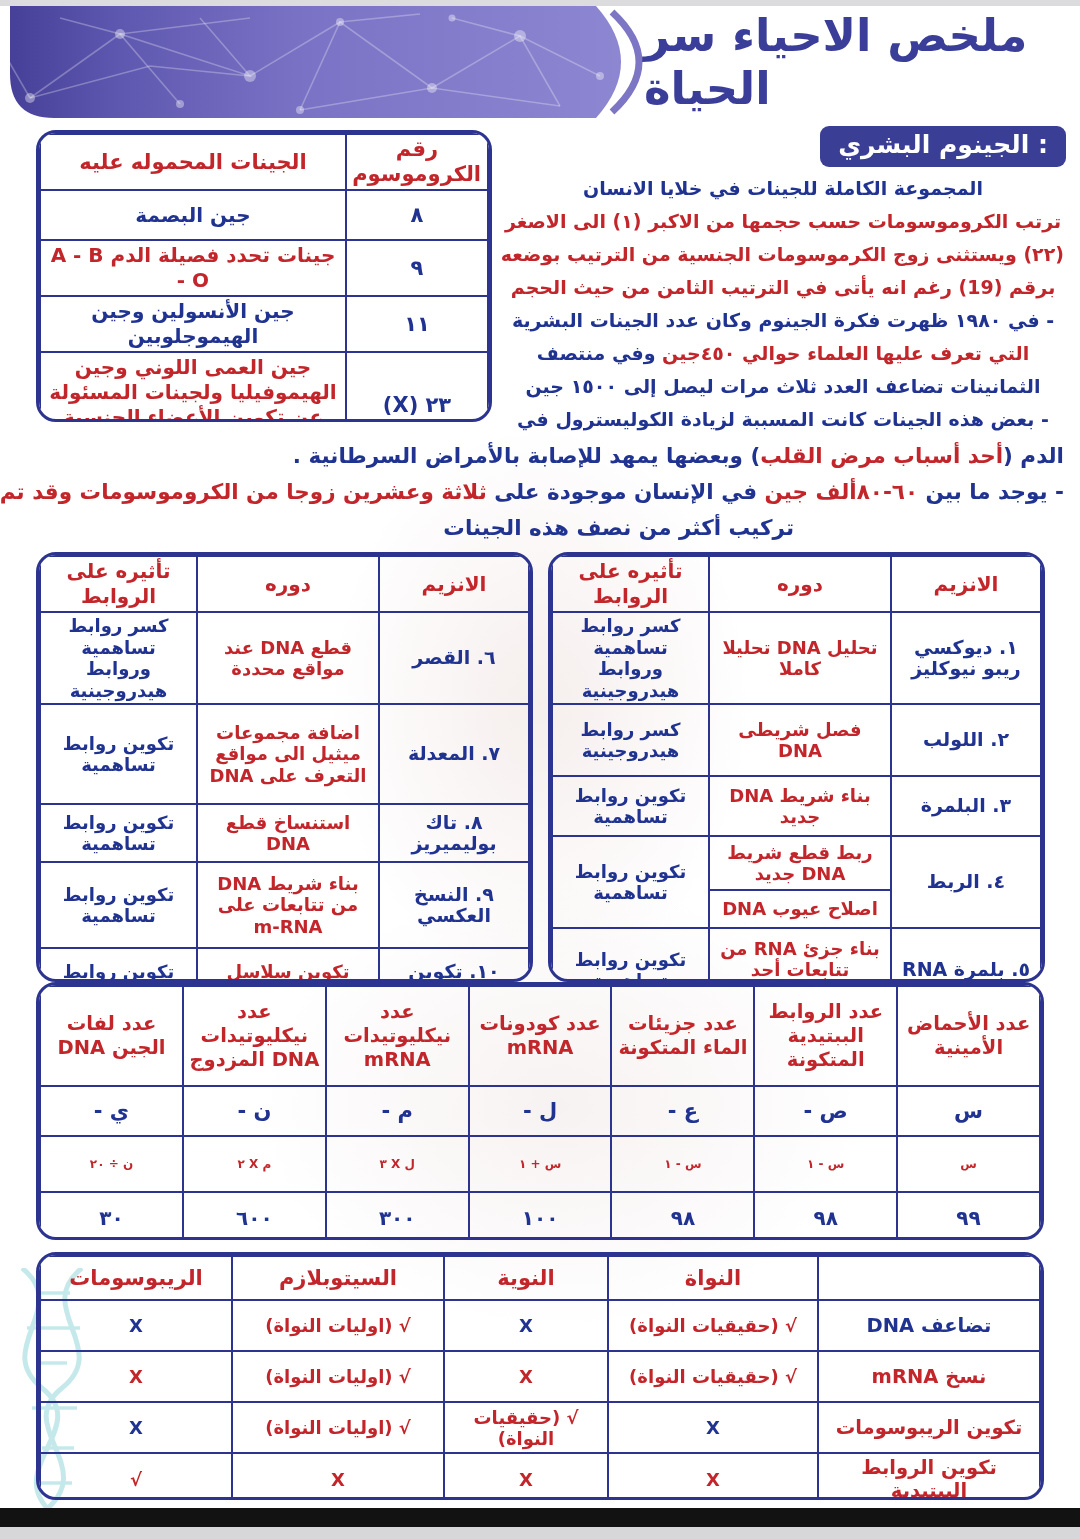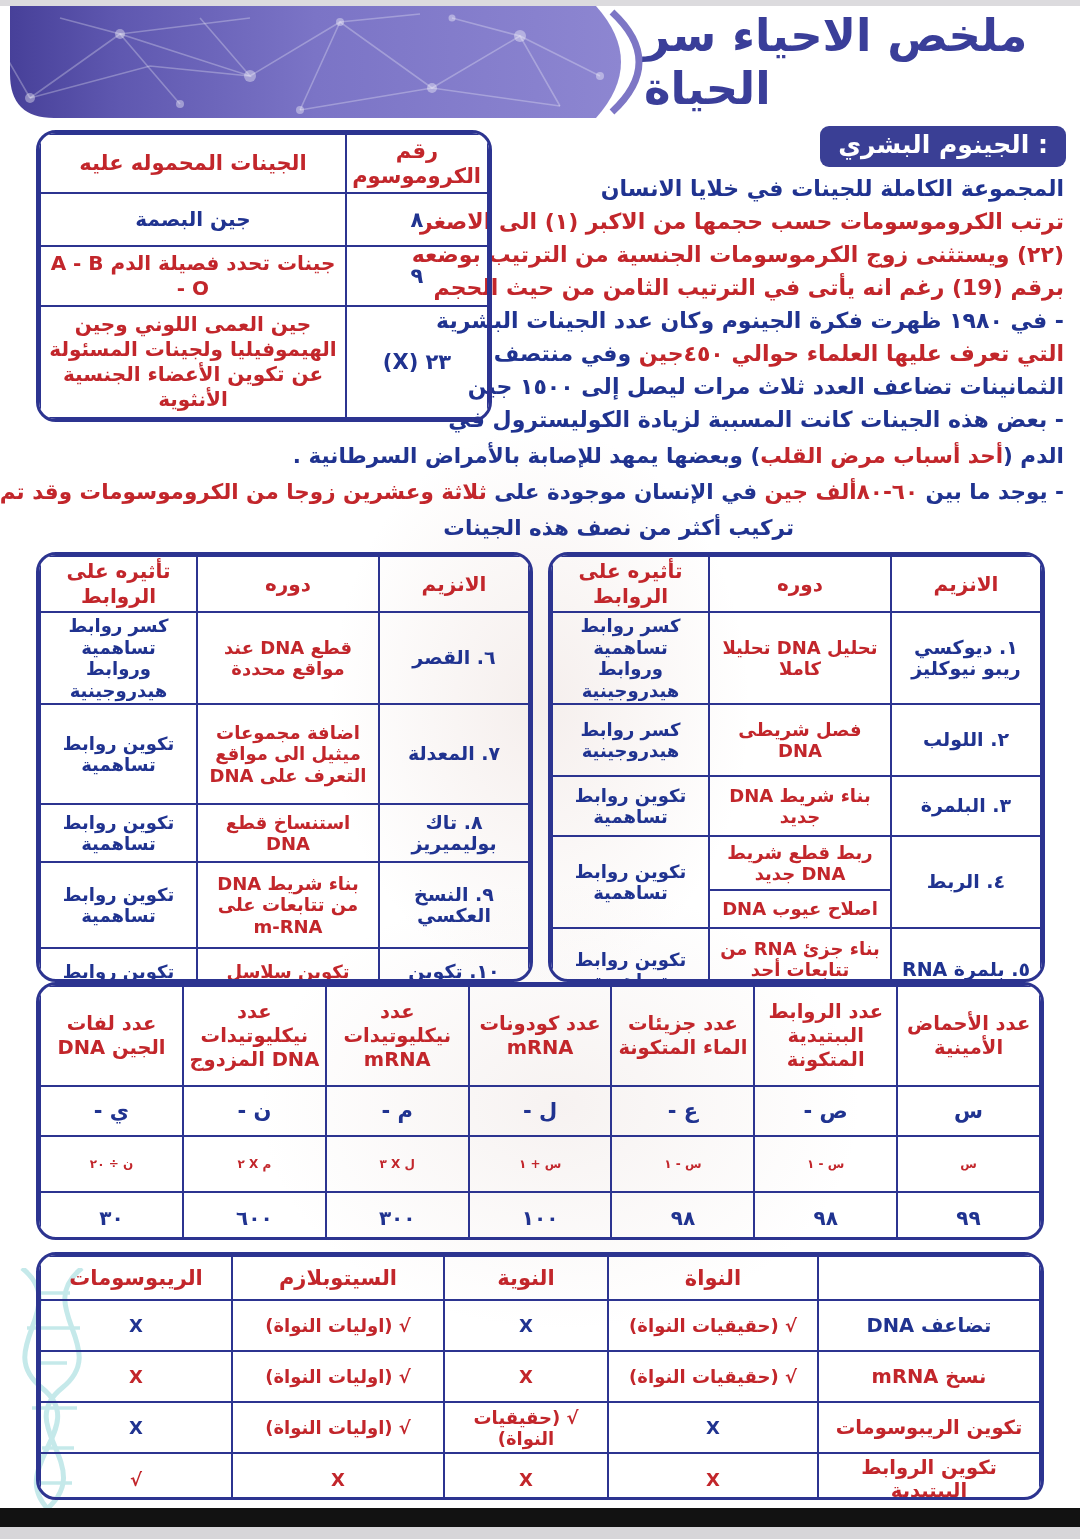--- a/index.html
+++ b/index.html
@@ -35,21 +35,21 @@
     display:flex;align-items:center;justify-content:flex-end;
     font-size:45px;color:var(--title-blue);letter-spacing:-1px;
   }
   
   .badge{
     position:absolute;right:14px;top:120px;background:#3a3f95;color:#fff;
     font-size:25px;padding:4px 18px 8px 18px;border-radius:9px;
   }
   .para{position:absolute;direction:rtl}
   .para-right{right:16px;top:166px;width:562px}
-  .para-right .pline{line-height:33px;font-size:22px;text-align:right;white-space:nowrap}
+  .para-right .pline{line-height:33px;font-size:19px;text-align:center;white-space:nowrap}
   .para-full{right:16px;left:24px;top:432px}
   .para-full .pline{line-height:36px;font-size:21.5px;white-space:nowrap}
   .pline .indent-line{padding-left:260px}
   
   .tbl-wrap{position:absolute;border:3px solid var(--navy);border-radius:20px;overflow:hidden}
   table.tbl{border-collapse:collapse;width:100%;table-layout:fixed;height:100%}
   .tbl td,.tbl th{border:2px solid var(--navy);text-align:center;vertical-align:middle;padding:2px 6px}
   .tbl th{color:var(--red);font-size:21px;line-height:25px}
   .chrom{left:36px;top:124px;width:456px;height:292px}
   .chrom td.num{color:var(--blue);font-size:21px}
@@ -166,20 +166,24 @@
         <th>الجينات المحموله عليه</th>
       </tr>
       <tr style="height:50px">
         <td class="num">٨</td>
         <td class="genes" data-tone="blue">جين البصمة</td>
       </tr>
       <tr style="height:52px">
         <td class="num">٩</td>
         <td class="genes" data-tone="red">جينات تحدد فصيلة الدم A - B - O</td>
       </tr>
+      <tr style="height:50px">
+        <td class="num">١١</td>
+        <td class="genes" data-tone="blue">جين الأنسولين وجين الهيموجلوبين</td>
+      </tr>
       <tr style="height:94px">
         <td class="num">٢٣ (X)</td>
         <td class="genes" data-tone="red">جين العمى اللوني وجين الهيموفيليا ولجينات المسئولة عن تكوين الأعضاء الجنسية الأنثوية</td>
       </tr>
     </tbody>
       </table>
   </div>
 
   <div class="tbl-wrap enz enz-r">
     <table class="tbl" dir="rtl">

